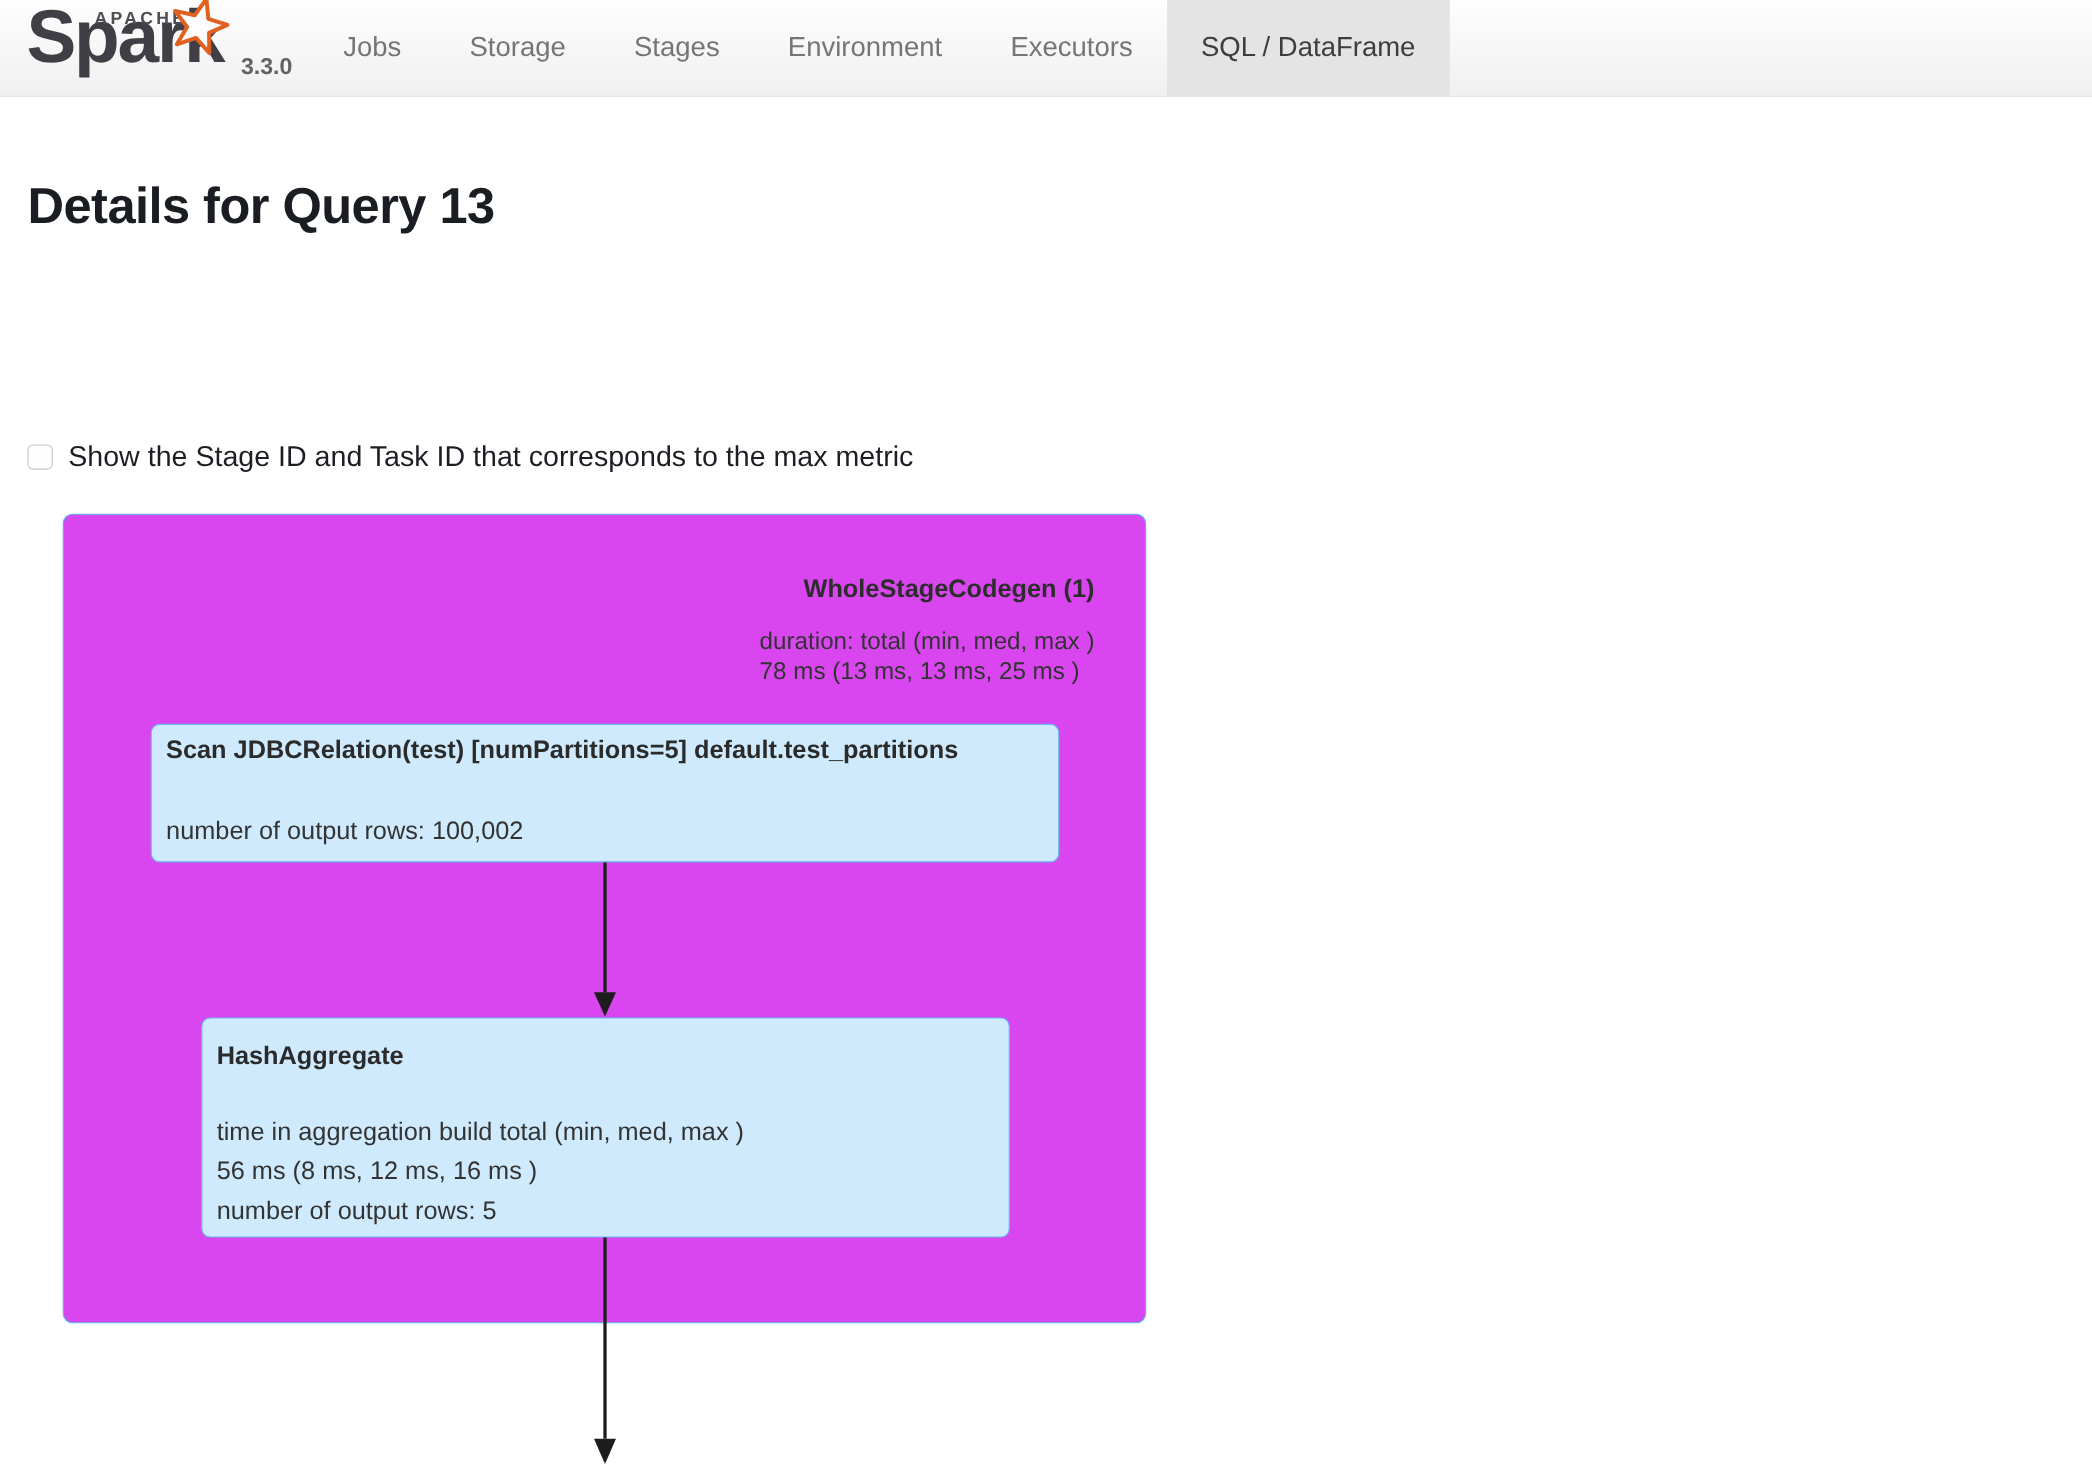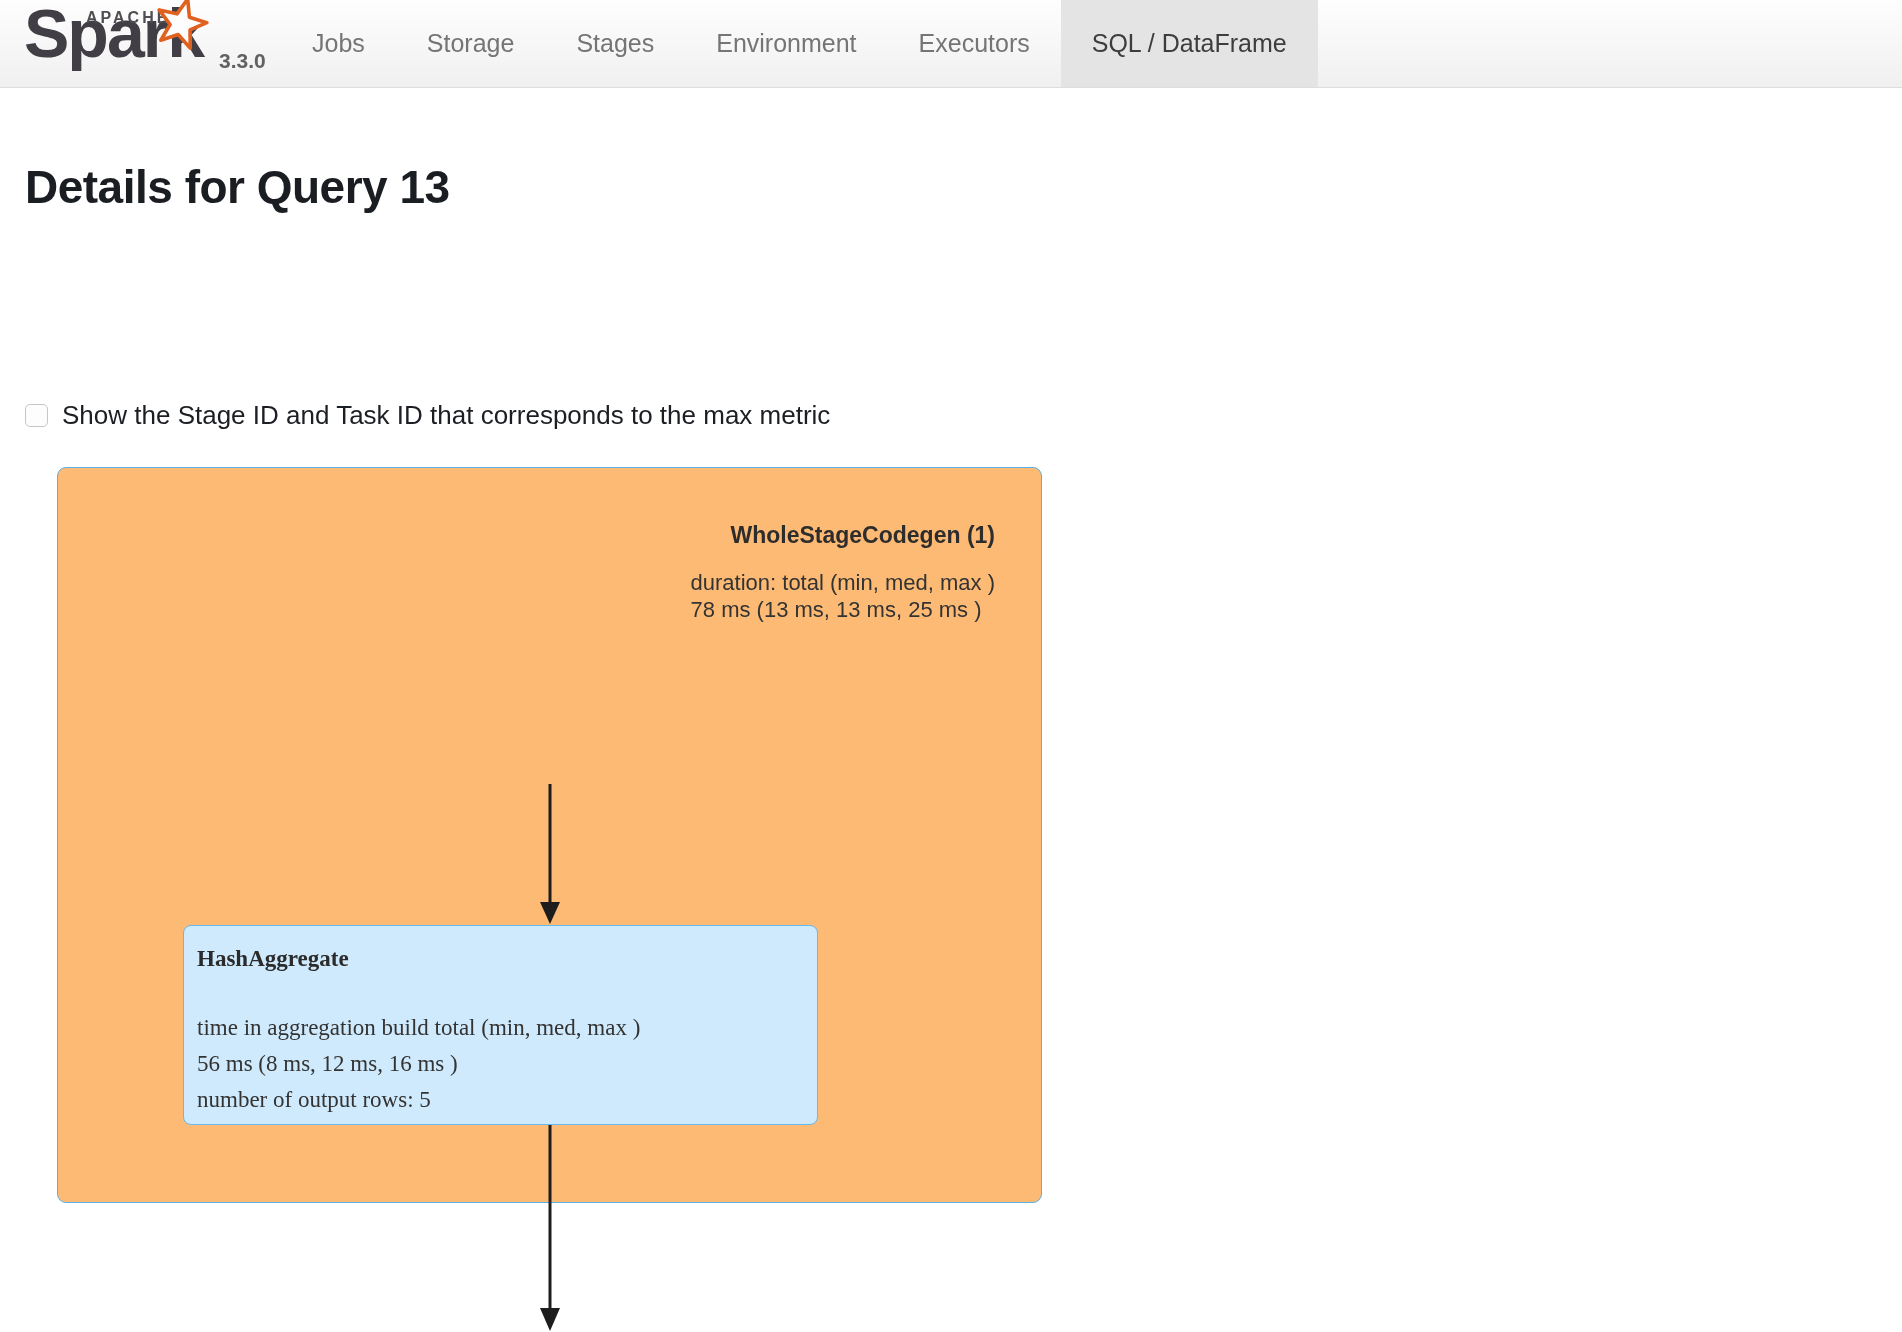--- a/index.html
+++ b/index.html
@@ -29,28 +29,28 @@
   .meta{position:absolute;left:25px;top:239px;font-size:26px;line-height:42px;color:#121212;}
   .meta b{font-weight:bold;}
   .meta a{color:#3179dd;text-decoration:none;cursor:pointer;}
   .checkbox-row{position:absolute;left:25px;top:400px;display:flex;align-items:center;}
   .checkbox-row input{appearance:none;-webkit-appearance:none;width:23px;height:23px;
       border:1.5px solid #c6c6c6;border-radius:5px;background:#fdfdfd;margin:0 14px 0 0;cursor:pointer;}
   .checkbox-row label{font-size:26px;color:#1b1e23;}
 
   
   .cluster{position:absolute;left:57px;top:467px;width:985px;height:736px;
-           background:#fdba74;border:1.5px solid #58b2e8;border-radius:9px;box-sizing:border-box;}
+           background:#d946ef;border:1.5px solid #58b2e8;border-radius:9px;box-sizing:border-box;}
   .cluster-title{position:absolute;top:54px;right:46px;font-size:23px;font-weight:bold;color:#2d2d2d;}
   .cluster-metrics{position:absolute;top:101px;right:46px;
                    font-size:22px;line-height:27px;color:#333;}
   .node{position:absolute;background:#cfeafc;border:1.5px solid #66baee;border-radius:8px;
         box-sizing:border-box;}
   .node-scan{left:79px;top:190px;width:826px;height:126px;}
-  .node-hash{left:125px;top:457px;width:635px;height:200px;font-family:Liberation Serif, serif;}
+  .node-hash{left:125px;top:457px;width:735px;height:200px;}
   .node-title{position:absolute;left:13px;top:9px;font-size:23px;font-weight:bold;
               color:#2b2b2b;white-space:nowrap;}
   .node-hash .node-title{top:20px;}
   .node-metrics{position:absolute;left:13px;font-size:23px;color:#333;line-height:36px;white-space:nowrap;}
   .node-scan .node-metrics{top:78px;}
   .node-hash .node-metrics{top:84px;}
   .edges{position:absolute;left:0;top:0;pointer-events:none;}
 </style>
 </head>
 <body>
@@ -84,20 +84,26 @@
     <label for="maxmetric">Show the Stage ID and Task ID that corresponds to the max metric</label>
   </div>
 
   <div class="cluster">
     <div class="cluster-title">WholeStageCodegen (1)</div>
     <div class="cluster-metrics">
       <div>duration: total (min, med, max )</div>
       <div>78 ms (13 ms, 13 ms, 25 ms )</div>
     </div>
 
+    <div class="node node-scan">
+      <div class="node-title">Scan JDBCRelation(test) [numPartitions=5] default.test_partitions</div>
+      <div class="node-metrics">
+        <div>number of output rows: 100,002</div>
+      </div>
+    </div>
 
     <div class="node node-hash">
       <div class="node-title">HashAggregate</div>
       <div class="node-metrics">
         <div>time in aggregation build total (min, med, max )</div>
         <div>56 ms (8 ms, 12 ms, 16 ms )</div>
         <div>number of output rows: 5</div>
       </div>
     </div>
   </div>

